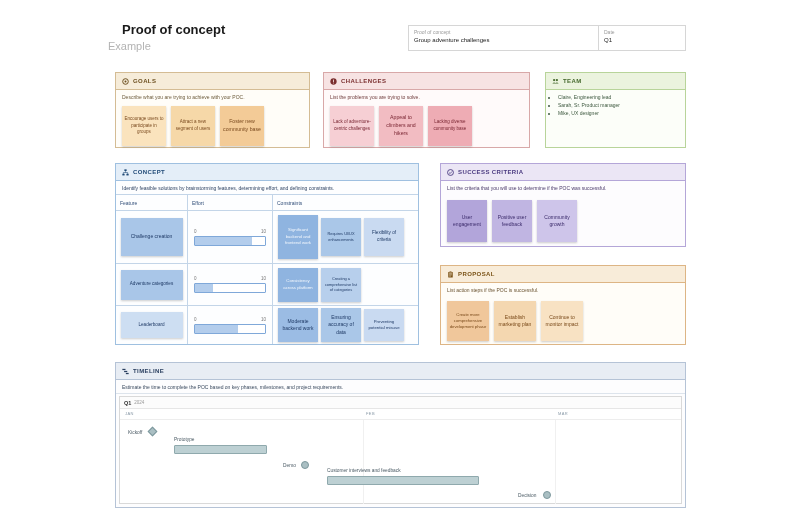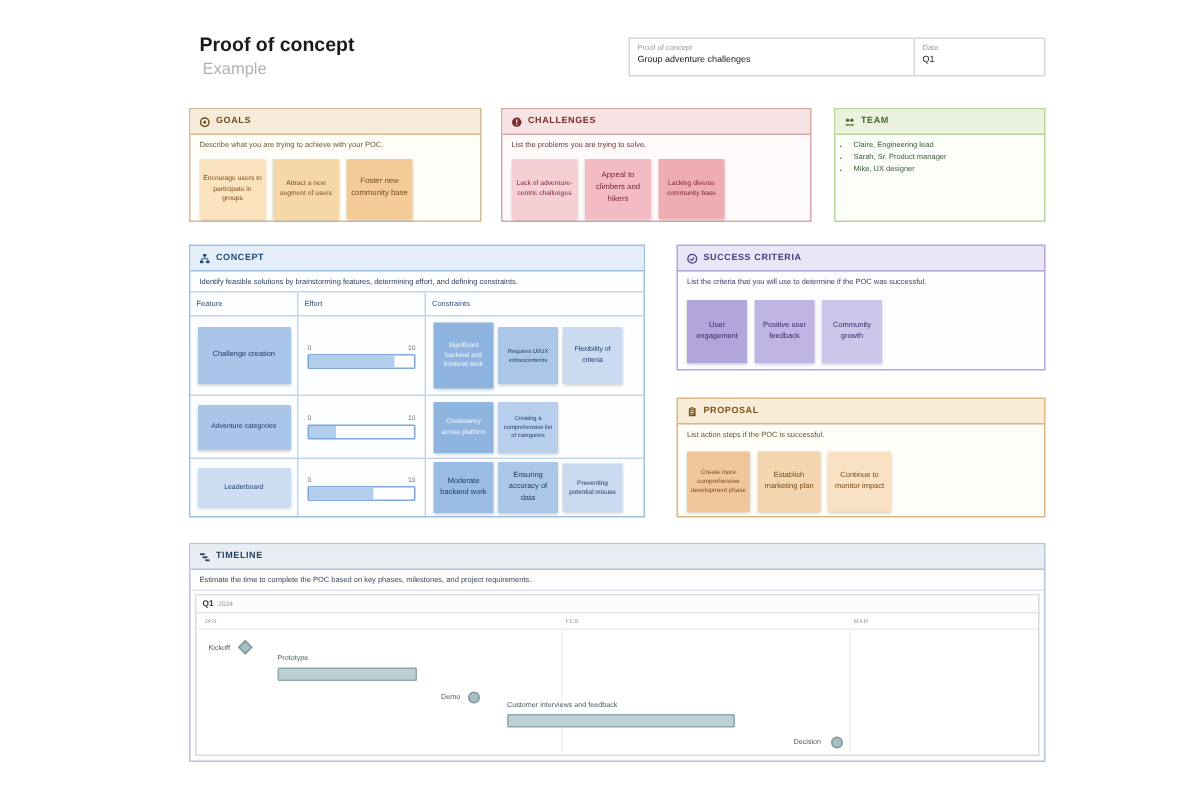--- a/index.html
+++ b/index.html
@@ -1,21 +1,21 @@
 <!DOCTYPE html>
 <html><head>
 <meta charset="utf-8">
 <style>
   html,body{margin:0;padding:0;}
   body{width:800px;height:524px;background:#fff;font-family:"Liberation Sans",sans-serif;position:relative;overflow:hidden;}
-  .page{position:absolute;inset:0;background:#fff;margin-left:11px;}
+  .page{position:absolute;inset:0;background:#fff;}
 
   
   .doc-title{position:absolute;left:122px;top:22px;font-size:13px;font-weight:bold;color:#1a1a1a;}
-  .doc-subtitle{position:absolute;left:124px;top:40px;font-size:11px;color:#b3b3b3;}
+  .doc-subtitle{position:absolute;left:108px;top:40px;font-size:11px;color:#b3b3b3;}
   .form-box{position:absolute;left:408px;top:25px;width:276px;height:24px;border:1px solid #d6d6d6;display:flex;}
   .form-field{padding:3px 5px;box-sizing:border-box;}
   .form-field.f1{width:190px;border-right:1px solid #d6d6d6;}
   .form-field.f2{flex:1;}
   .form-label{font-size:5px;color:#9a9a9a;}
   .form-value{font-size:6px;color:#222;margin-top:2px;}
 
   
   .sec{position:absolute;background:#fff;border:1px solid;box-sizing:border-box;}
   .sec-head{height:16px;display:flex;align-items:center;gap:4px;padding:0 6px;border-bottom:1px solid;font-weight:bold;font-size:6px;letter-spacing:.4px;}

